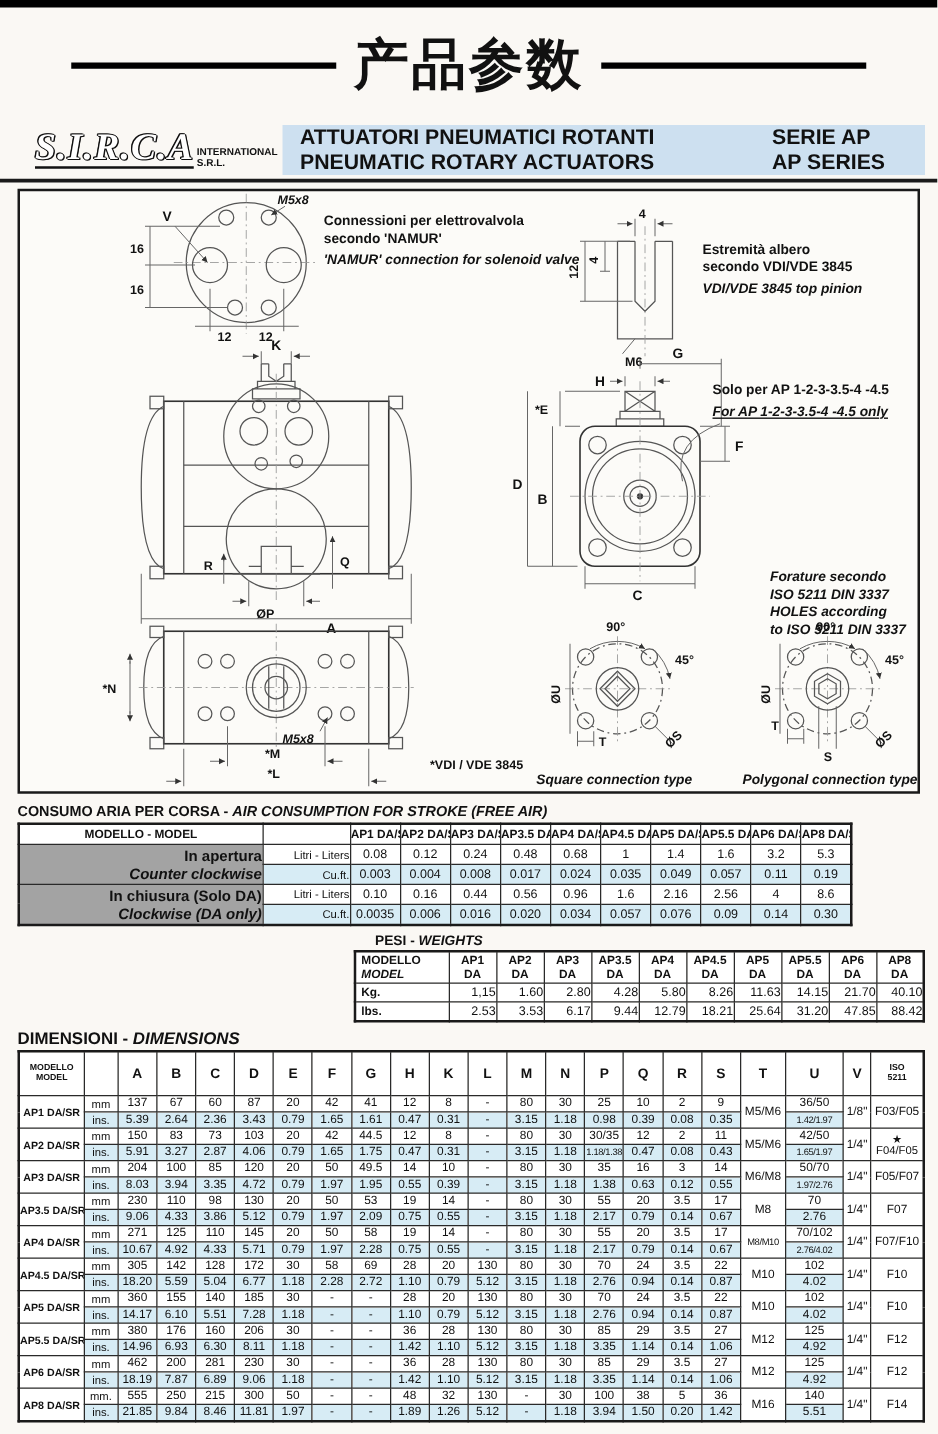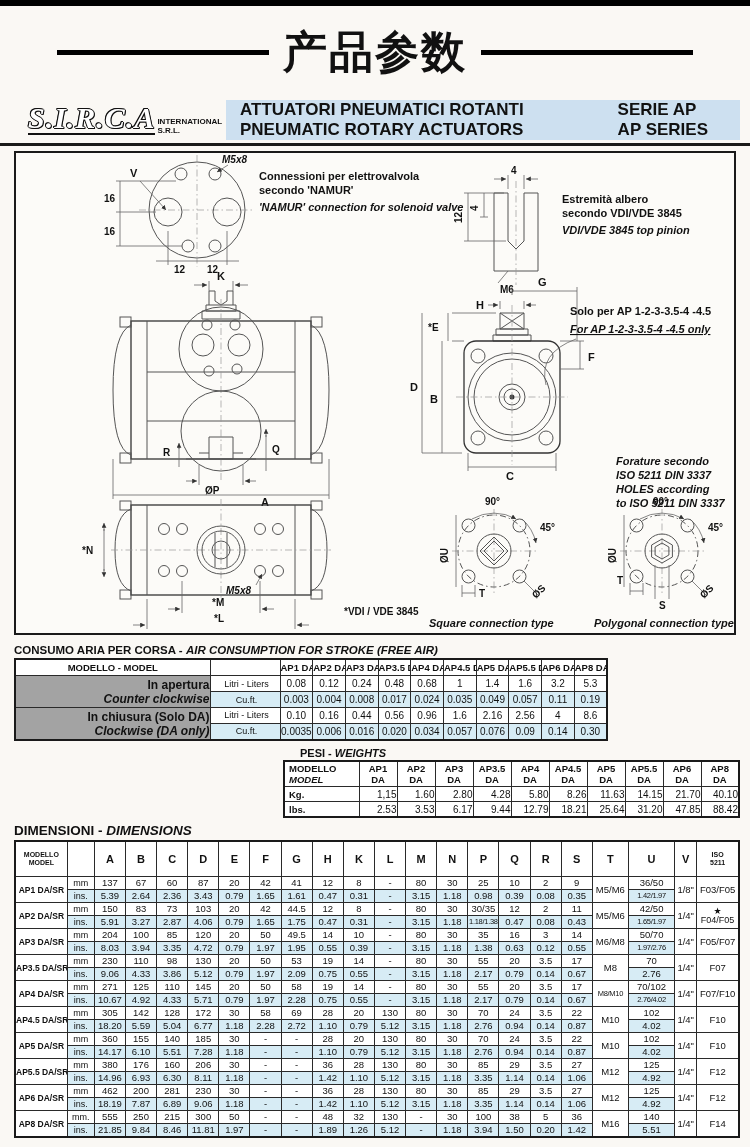--- a/index.html
+++ b/index.html
@@ -32,27 +32,27 @@
   .svgt{font-family:"Liberation Sans",sans-serif;fill:#111;} .t10{font-size:10px;} .t11{font-size:11px;}
   .bold{font-weight:bold;} .ital{font-style:italic;}
   .undl{text-decoration:underline;}
   
   table{border-collapse:collapse;table-layout:fixed;}
   td,th{border:1px solid #2a2a2a;overflow:hidden;white-space:nowrap;}
   .shade td{background:#d7ecf5;}
   
   .sect-title{font-size:11.5px;font-weight:bold;margin:9px 14px 2px;}
   .sect-title .it{font-style:italic;}
-  .air{width:594px;margin:0 14px;border:2px solid #1a1a1a;padding-left:44px;}
+  .air{width:668px;margin:0 14px;border:2px solid #1a1a1a;padding-left:44px;}
   .air th{font-size:9.5px;font-weight:bold;padding:2px 0;background:#fff;}
   .air td{font-size:10px;text-align:center;padding:1.5px 0;background:#fff;}
   .air td.agroup{text-align:right;padding-left:4px;background:#a3a3a3;margin-top:34px;}
   .air .ag1{font-weight:bold;font-size:12px;}
   .air .ag2{font-weight:bold;font-style:italic;font-size:12px;}
-  .air td.aunit{font-size:9px;text-align:center;padding-left:3px;}
+  .air td.aunit{font-size:9px;text-align:right;padding-left:3px;}
   .air tr.shade td{background:#d7ecf5;}
   
   .wtitle{font-size:11px;font-weight:bold;margin:6px 0 1px 300px;}
   .wtitle .it{font-style:italic;}
   .weights{width:457px;margin-left:283px;border:2px solid #1a1a1a;}
   .weights th{font-size:9.5px;font-weight:bold;line-height:11px;padding:1px 0;background:#fff;}
   .weights th.wmod{text-align:left;padding-left:4px;}
   .weights th .it{font-style:italic;font-weight:bold;}
   .weights td{font-size:10px;text-align:right;padding:1.5px 0;background:#fff;}
   .weights td.wunit{text-align:left;font-weight:bold;padding-left:4px;font-size:9.5px;}

